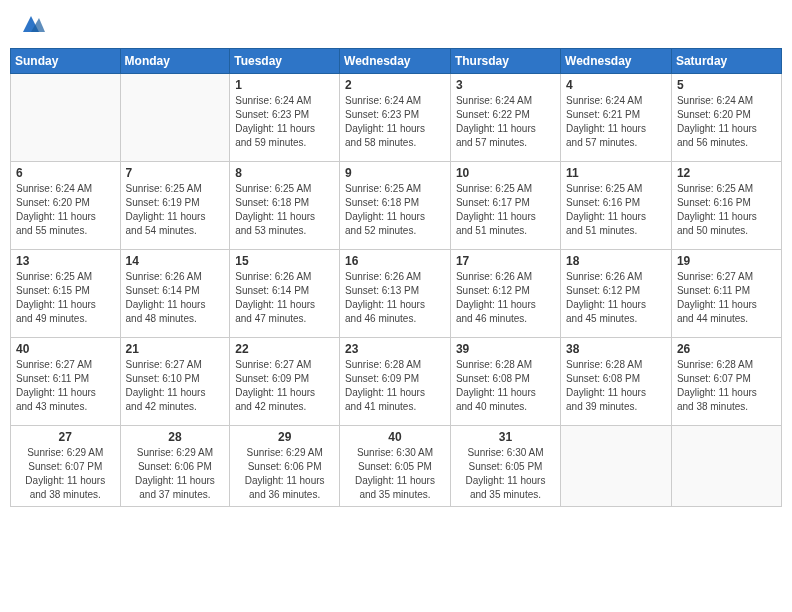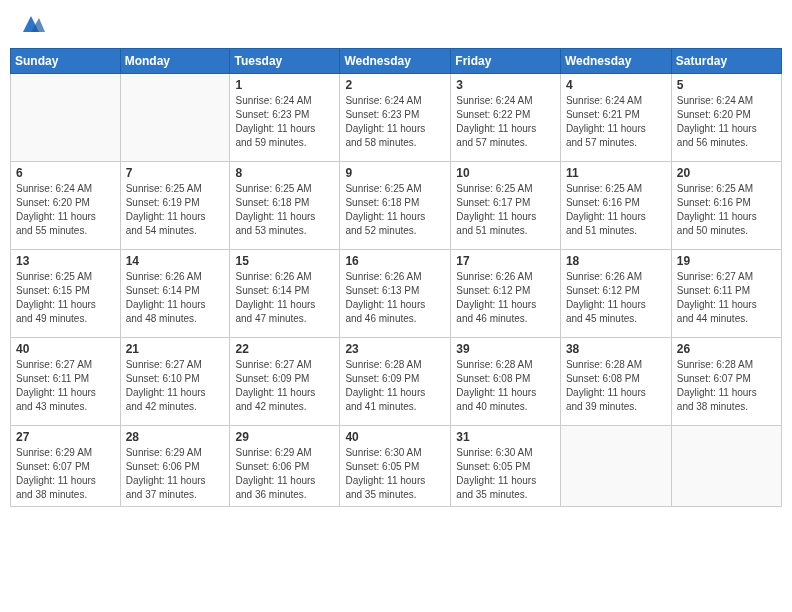--- a/index.html
+++ b/index.html
@@ -93,20 +93,21 @@
       color: #333;
       margin-bottom: 2px;
     }
     .day-info {
       font-size: 10px;
       color: #444;
       line-height: 1.4;
     }
     .calendar tr:last-child td {
       height: 80px;
+      text-align: center;
     }
   </style>
 </head>
 <body>
 
 <div class="page">
   <div class="header">
     <div class="logo">
       <div style="display:flex;align-items:center;">
         <div class="logo-text">
@@ -125,21 +126,21 @@
     </div>
   </div>
 
   <table class="calendar">
     <thead>
       <tr>
       <th>Sunday</th>
           <th>Monday</th>
           <th>Tuesday</th>
           <th>Wednesday</th>
-          <th>Friday</th>
+          <th>Thursday</th>
           <th>Wednesday</th>
           <th>Saturday</th>
         </tr>
     </thead>
     <tbody id="cal-body">
     <tr>
           <td class="empty"></td>
           <td class="empty"></td>
           <td>
             <div class="day-number">1</div>
@@ -214,21 +215,21 @@
 and 51 minutes.</div>
           </td>
           <td>
             <div class="day-number">11</div>
             <div class="day-info" style="white-space: pre-line;">Sunrise: 6:25 AM
 Sunset: 6:16 PM
 Daylight: 11 hours
 and 51 minutes.</div>
           </td>
           <td>
-            <div class="day-number">20</div>
+            <div class="day-number">12</div>
             <div class="day-info" style="white-space: pre-line;">Sunrise: 6:25 AM
 Sunset: 6:16 PM
 Daylight: 11 hours
 and 50 minutes.</div>
           </td>
         </tr>
         <tr>
           <td>
             <div class="day-number">13</div>
             <div class="day-info" style="white-space: pre-line;">Sunrise: 6:25 AM

